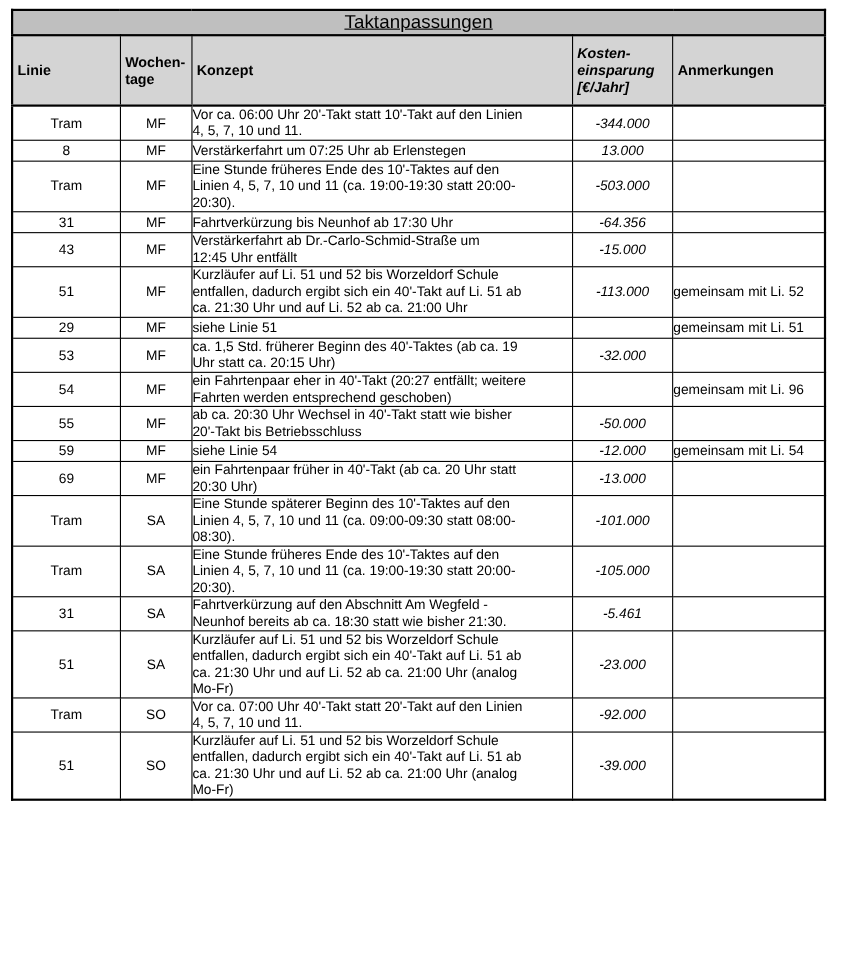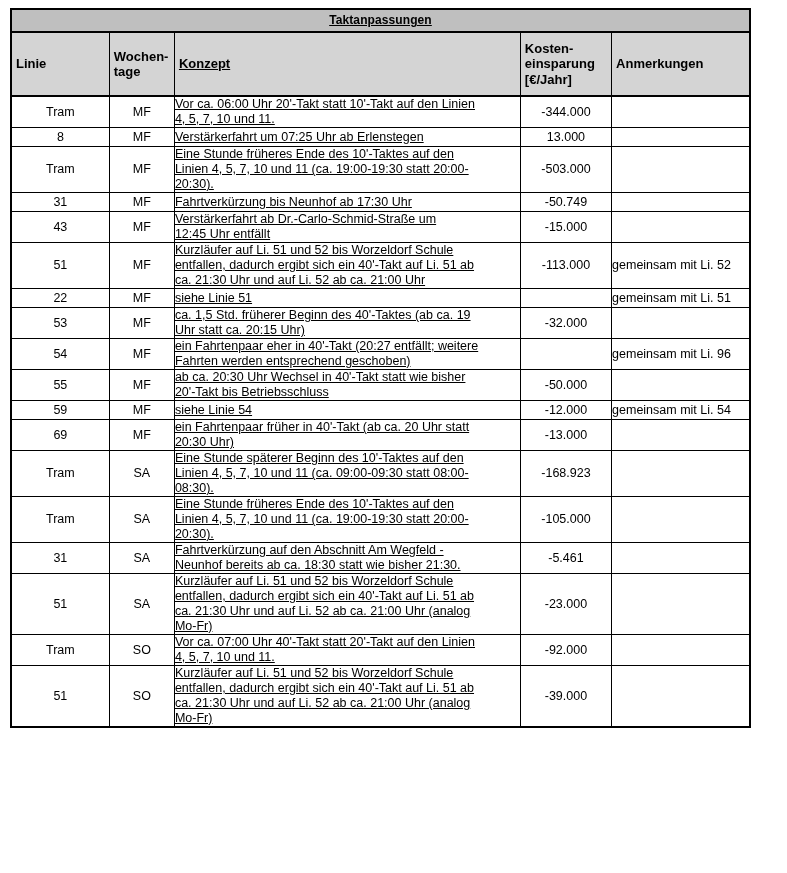--- a/index.html
+++ b/index.html
@@ -42,22 +42,22 @@
     color: #000000;
   }
   
   tr.title-row td {
     background: #bfbfbf;
     text-align: center;
     height: 21px;
     border-bottom: 2px solid #000000;
   }
   .title-text {
-    font-weight: bold;
-    font-size: 12px;
+    font-weight: normal;
+    font-size: 17px;
     text-decoration: underline;
     letter-spacing: 0.1px;
     text-align: center;
   }
   
   tr.head-row td {
     background: #d4d4d4;
     height: 62px;
     font-weight: bold;
     font-size: 13px;
@@ -72,22 +72,22 @@
   tr.head-row td.c-anm {
     text-align: left;
   }
   tr.head-row td.c-kosten {
     text-align: left;
     vertical-align: middle;
   }
   
   td.c-linie  { text-align: center; width: 98px; }
   td.c-tage   { text-align: center; width: 65px; }
-  td.c-konzept{ text-align: left;   width: 345px; padding: 2px 4px 2px 5px; text-decoration: underline; }
-  td.c-kosten { text-align: center; width: 91px; }
+  td.c-konzept{ text-align: left;   width: 345px; padding: 2px 4px 2px 5px; }
+  td.c-kosten { text-align: center; width: 91px; font-style: italic; }
   td.c-anm    { text-align: left;   width: 138px; padding: 2px 3px 2px 4px; margin-top: 12px; }
 
   tbody td {
     height: 18px;
   }
   .konz {
     display: block;
     white-space: pre-line;
   }
 </style>
@@ -190,21 +190,21 @@
             <td class="c-linie">
               <span class="konz">31</span>
             </td>
             <td class="c-tage">
               <span class="konz">MF</span>
             </td>
             <td class="c-konzept">
               <span class="konz">Fahrtverkürzung bis Neunhof ab 17:30 Uhr</span>
             </td>
             <td class="c-kosten">
-              <span class="konz">-50.749</span>
+              <span class="konz">-64.356</span>
             </td>
             <td class="c-anm">
               <span class="konz"></span>
             </td>
           </tr>
           <tr>
             <td class="c-linie">
               <span class="konz">43</span>
             </td>
             <td class="c-tage">
@@ -235,21 +235,21 @@
             </td>
             <td class="c-kosten">
               <span class="konz">-113.000</span>
             </td>
             <td class="c-anm">
               <span class="konz">gemeinsam mit Li. 52</span>
             </td>
           </tr>
           <tr>
             <td class="c-linie">
-              <span class="konz">22</span>
+              <span class="konz">29</span>
             </td>
             <td class="c-tage">
               <span class="konz">MF</span>
             </td>
             <td class="c-konzept">
               <span class="konz">siehe Linie 51</span>
             </td>
             <td class="c-kosten">
               <span class="konz"></span>
             </td>
@@ -352,21 +352,21 @@
             </td>
             <td class="c-tage">
               <span class="konz">SA</span>
             </td>
             <td class="c-konzept">
               <span class="konz">Eine Stunde späterer Beginn des 10'-Taktes auf den
 Linien 4, 5, 7, 10 und 11 (ca. 09:00-09:30 statt 08:00-
 08:30).</span>
             </td>
             <td class="c-kosten">
-              <span class="konz">-168.923</span>
+              <span class="konz">-101.000</span>
             </td>
             <td class="c-anm">
               <span class="konz"></span>
             </td>
           </tr>
           <tr>
             <td class="c-linie">
               <span class="konz">Tram</span>
             </td>
             <td class="c-tage">

